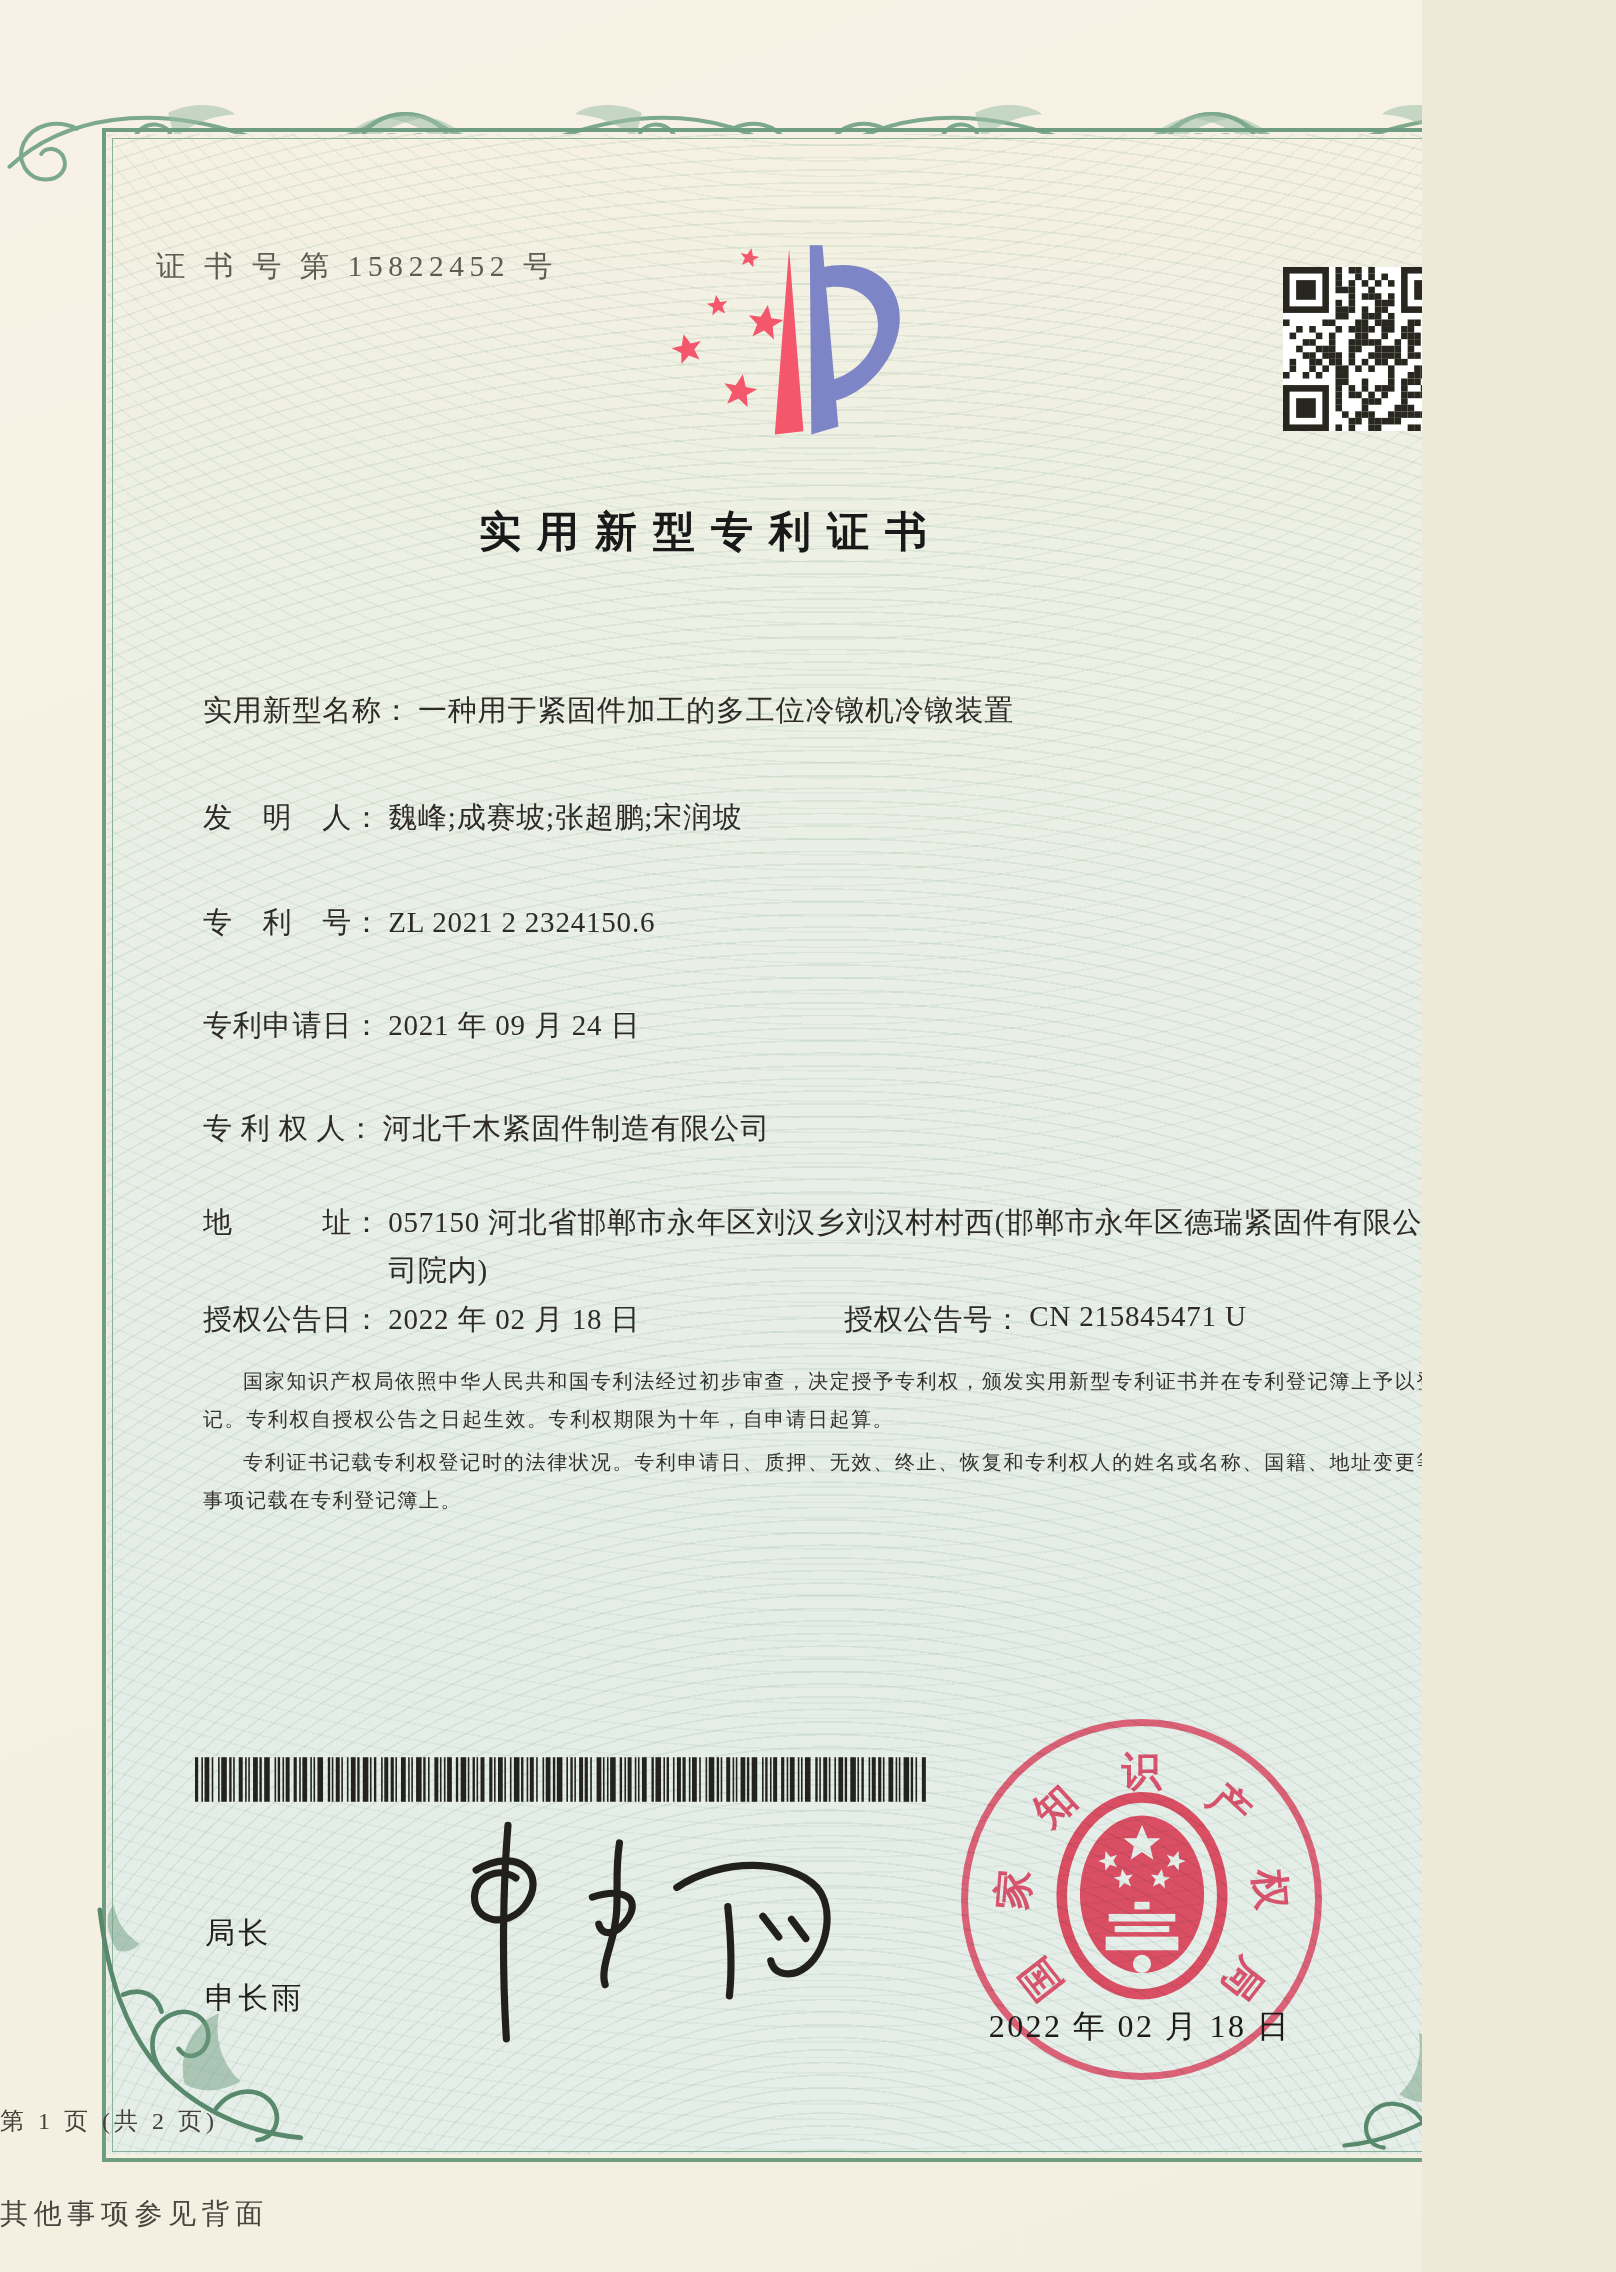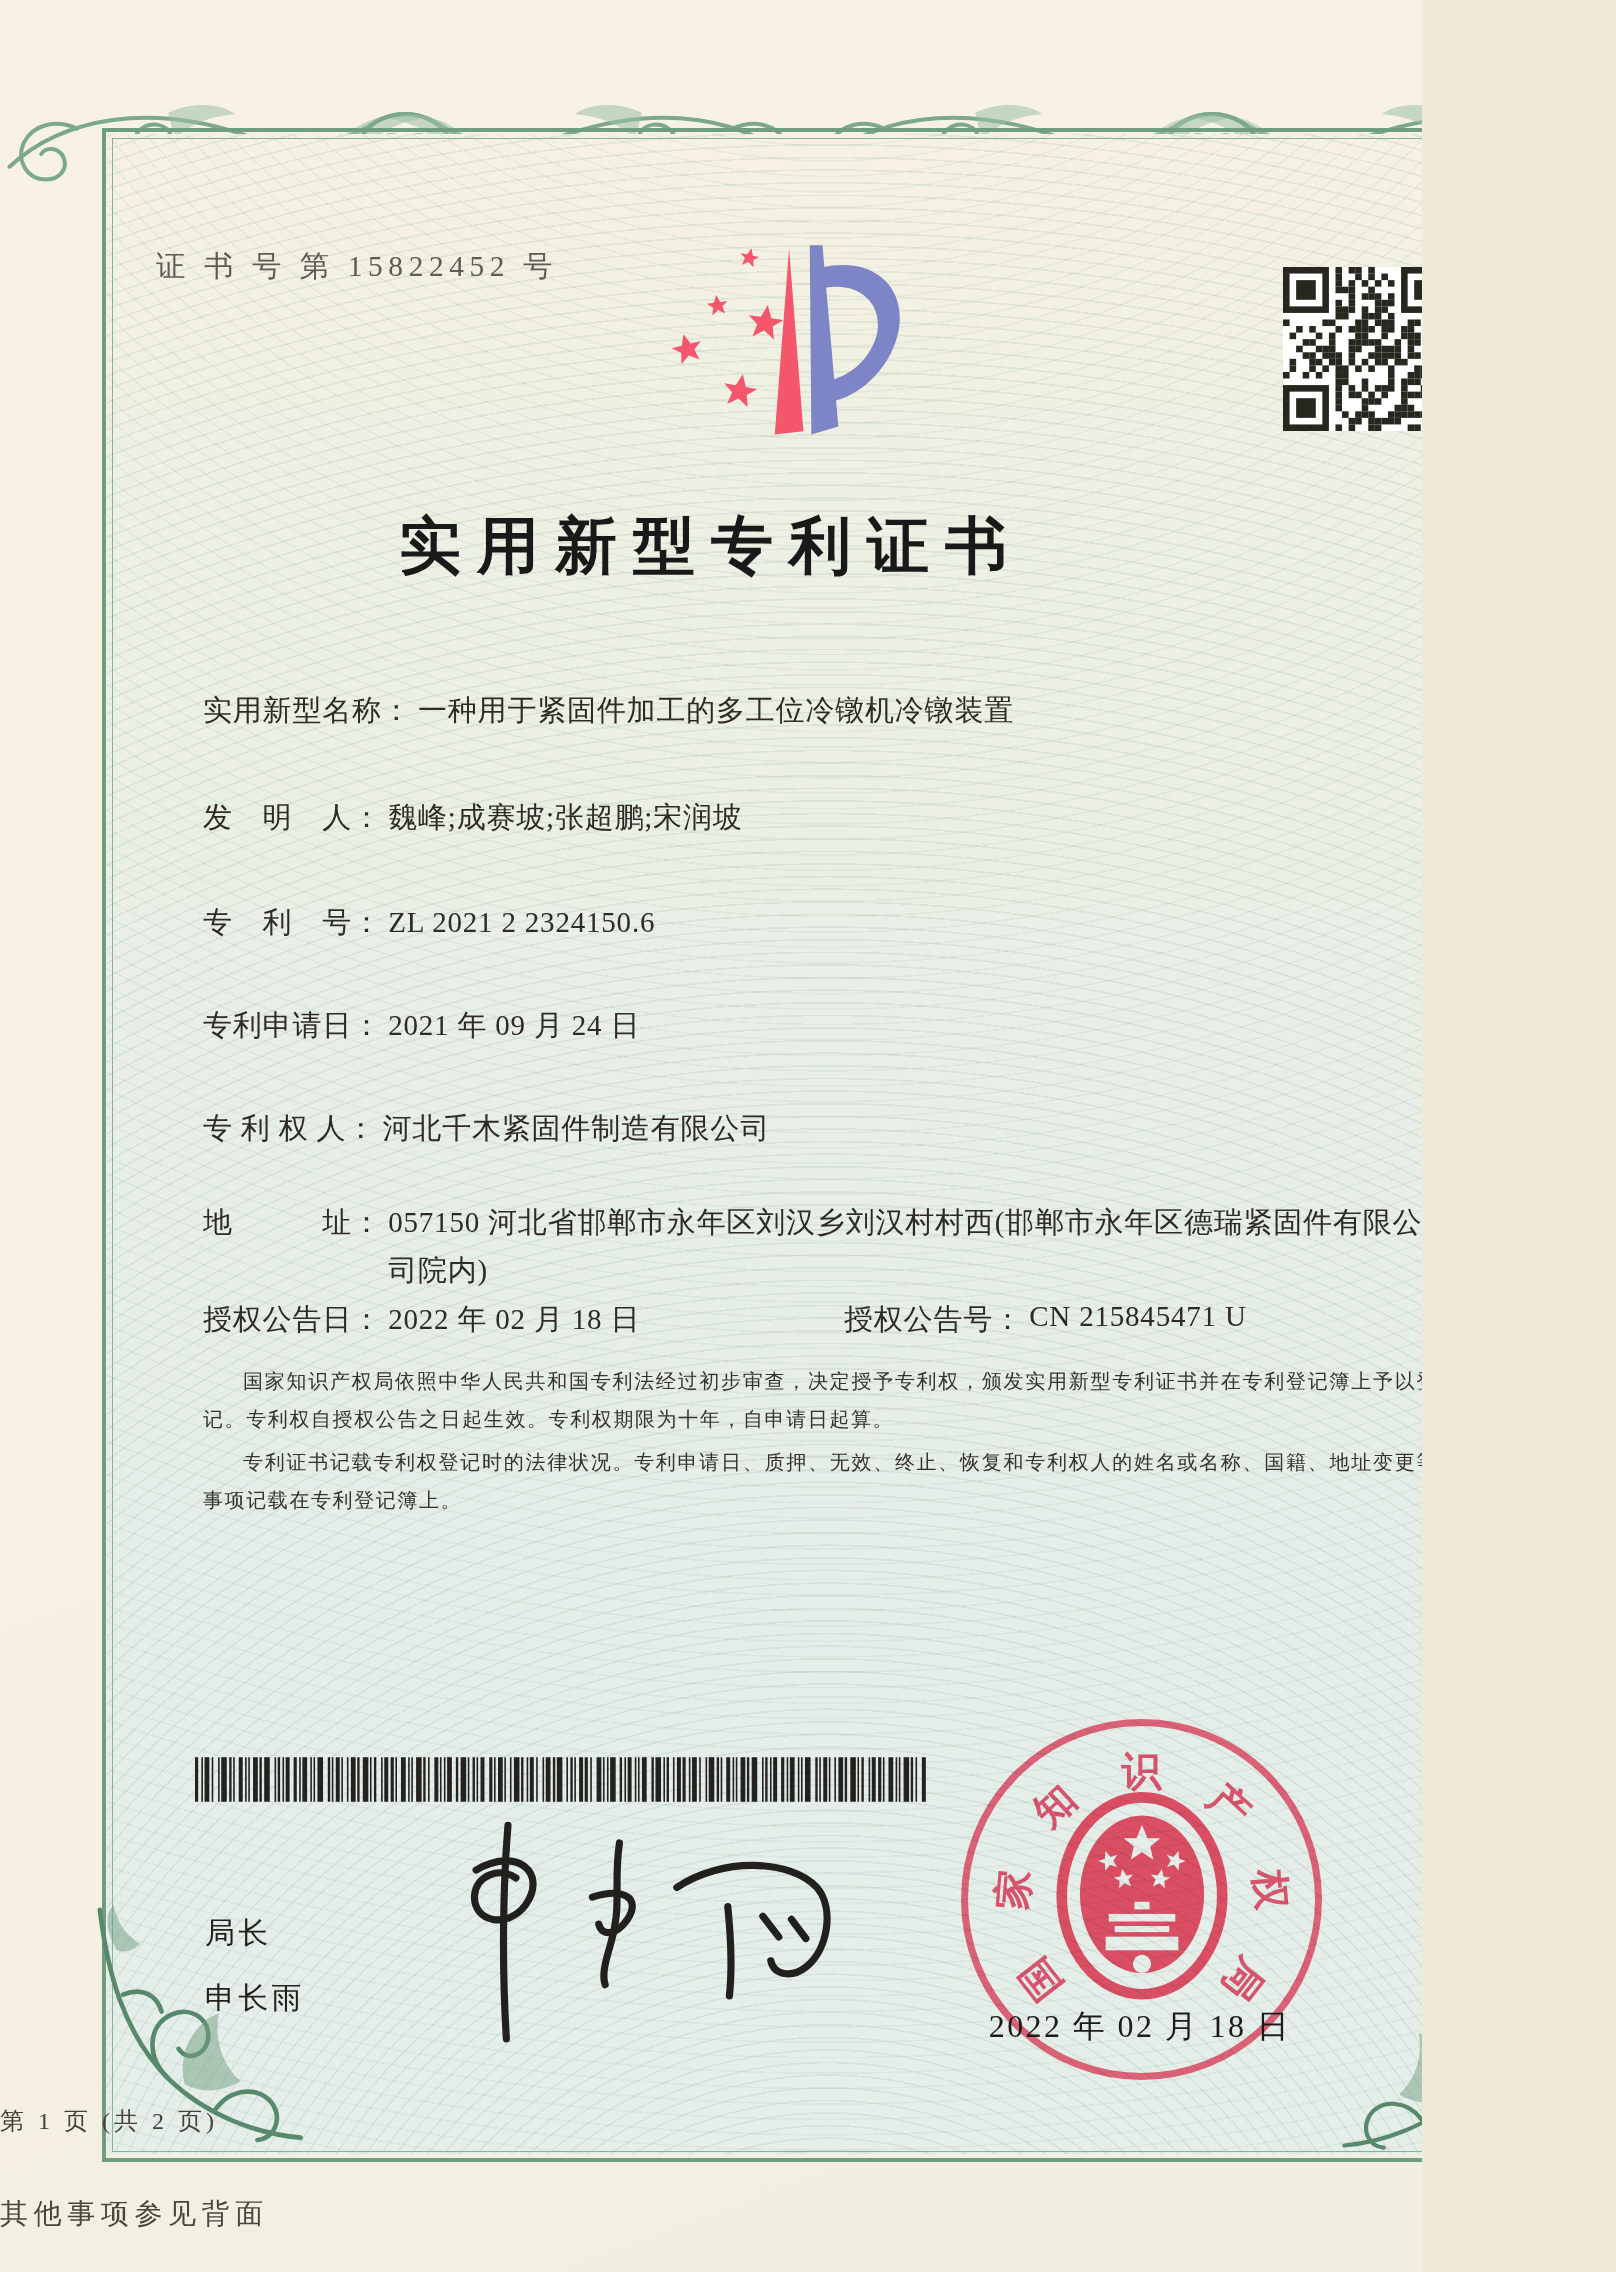--- a/index.html
+++ b/index.html
@@ -30,21 +30,21 @@
   .cf-br{left:1327px;top:1932px;width:231px;height:231px;transform:scaleX(-1);}
 
   .cert-no{
     position:absolute;left:156px;top:247px;
     font-size:29.4px;letter-spacing:5.6px;color:#5e5a54;
   }
   .logo{position:absolute;left:654px;top:226px;width:267px;height:231px;}
   .qr{position:absolute;left:1283px;top:267px;width:164px;height:164px;background:#fdfdfb;}
   .title{
     position:absolute;left:0;right:0;top:504px;text-align:center;
-    font-size:62px;font-weight:700;letter-spacing:16px;color:#191919;
+    font-size:42px;font-weight:700;letter-spacing:16px;color:#191919;
   }
   .field-row{
     position:absolute;left:203px;width:1245px;display:flex;align-items:flex-start;
     font-size:29px;line-height:1.66;color:#2e2a26;letter-spacing:0.8px;
   }
   .f-label{flex:none;}
   .f-value{flex:1;margin-left:6.4px;}
   .grant-row{position:absolute;left:203px;top:1300px;width:1273px;display:flex;
     font-size:29px;color:#2e2a26;letter-spacing:0.8px;}
   .grant-pair{display:flex;}

